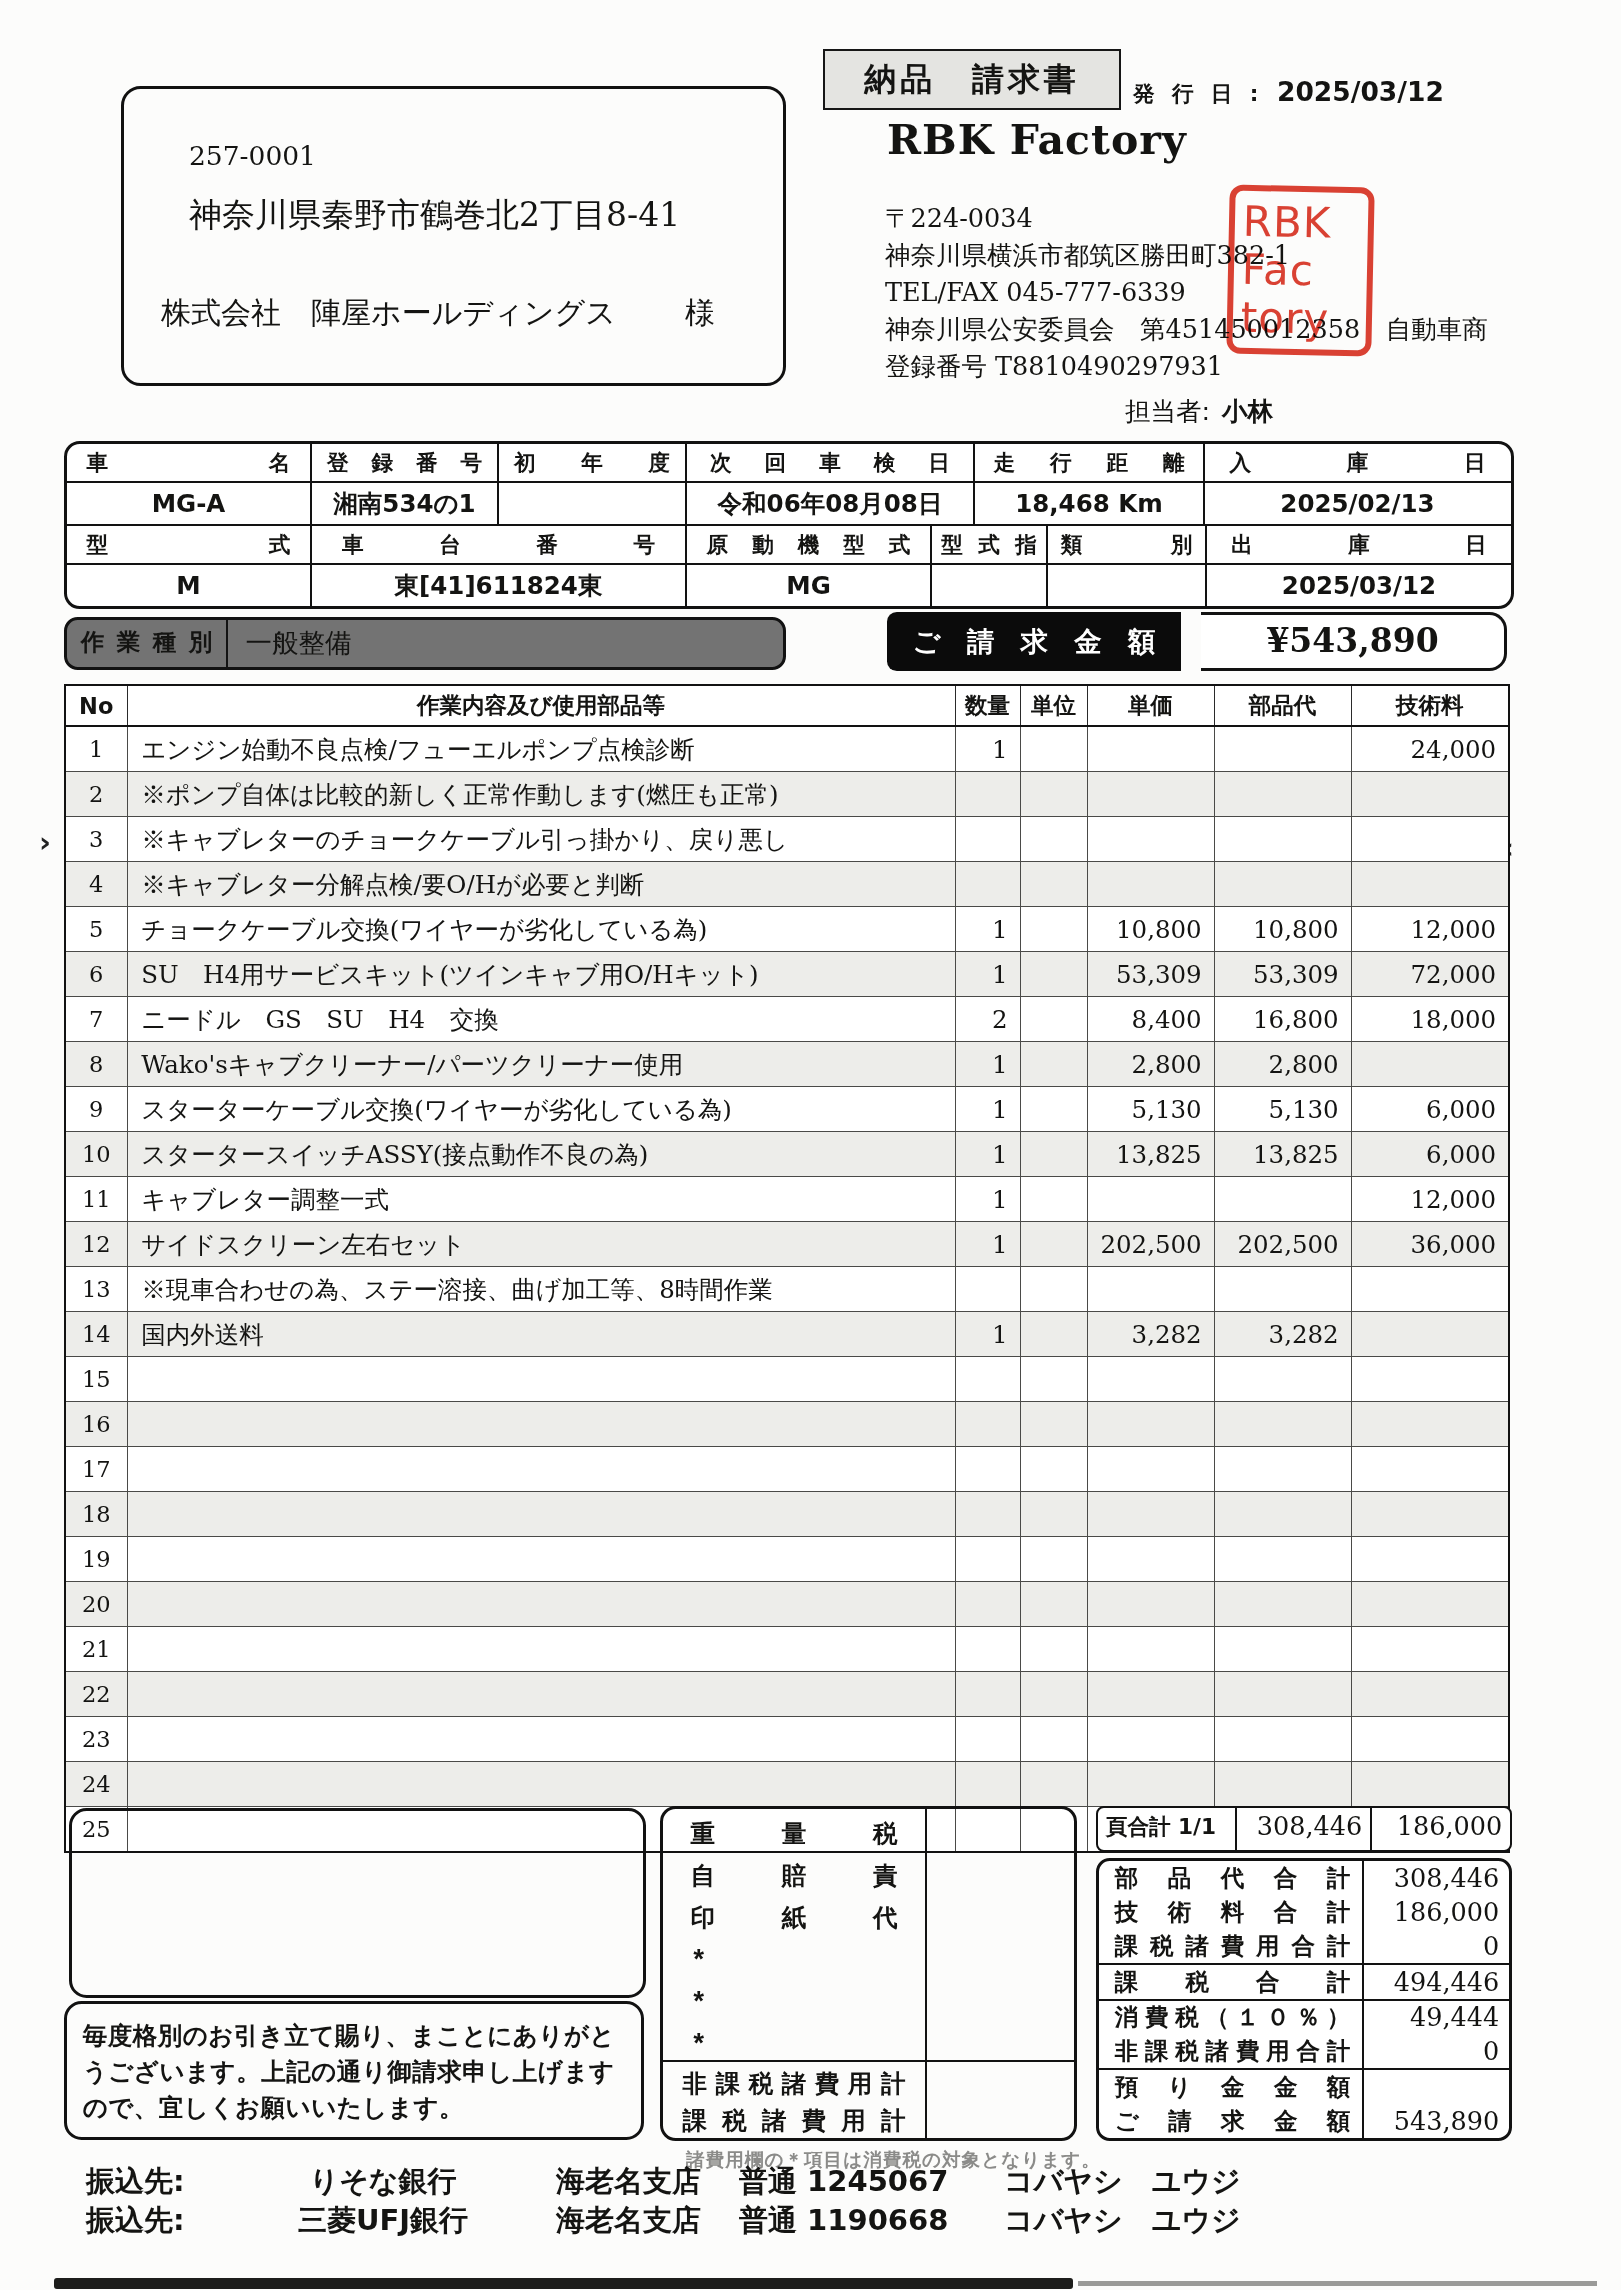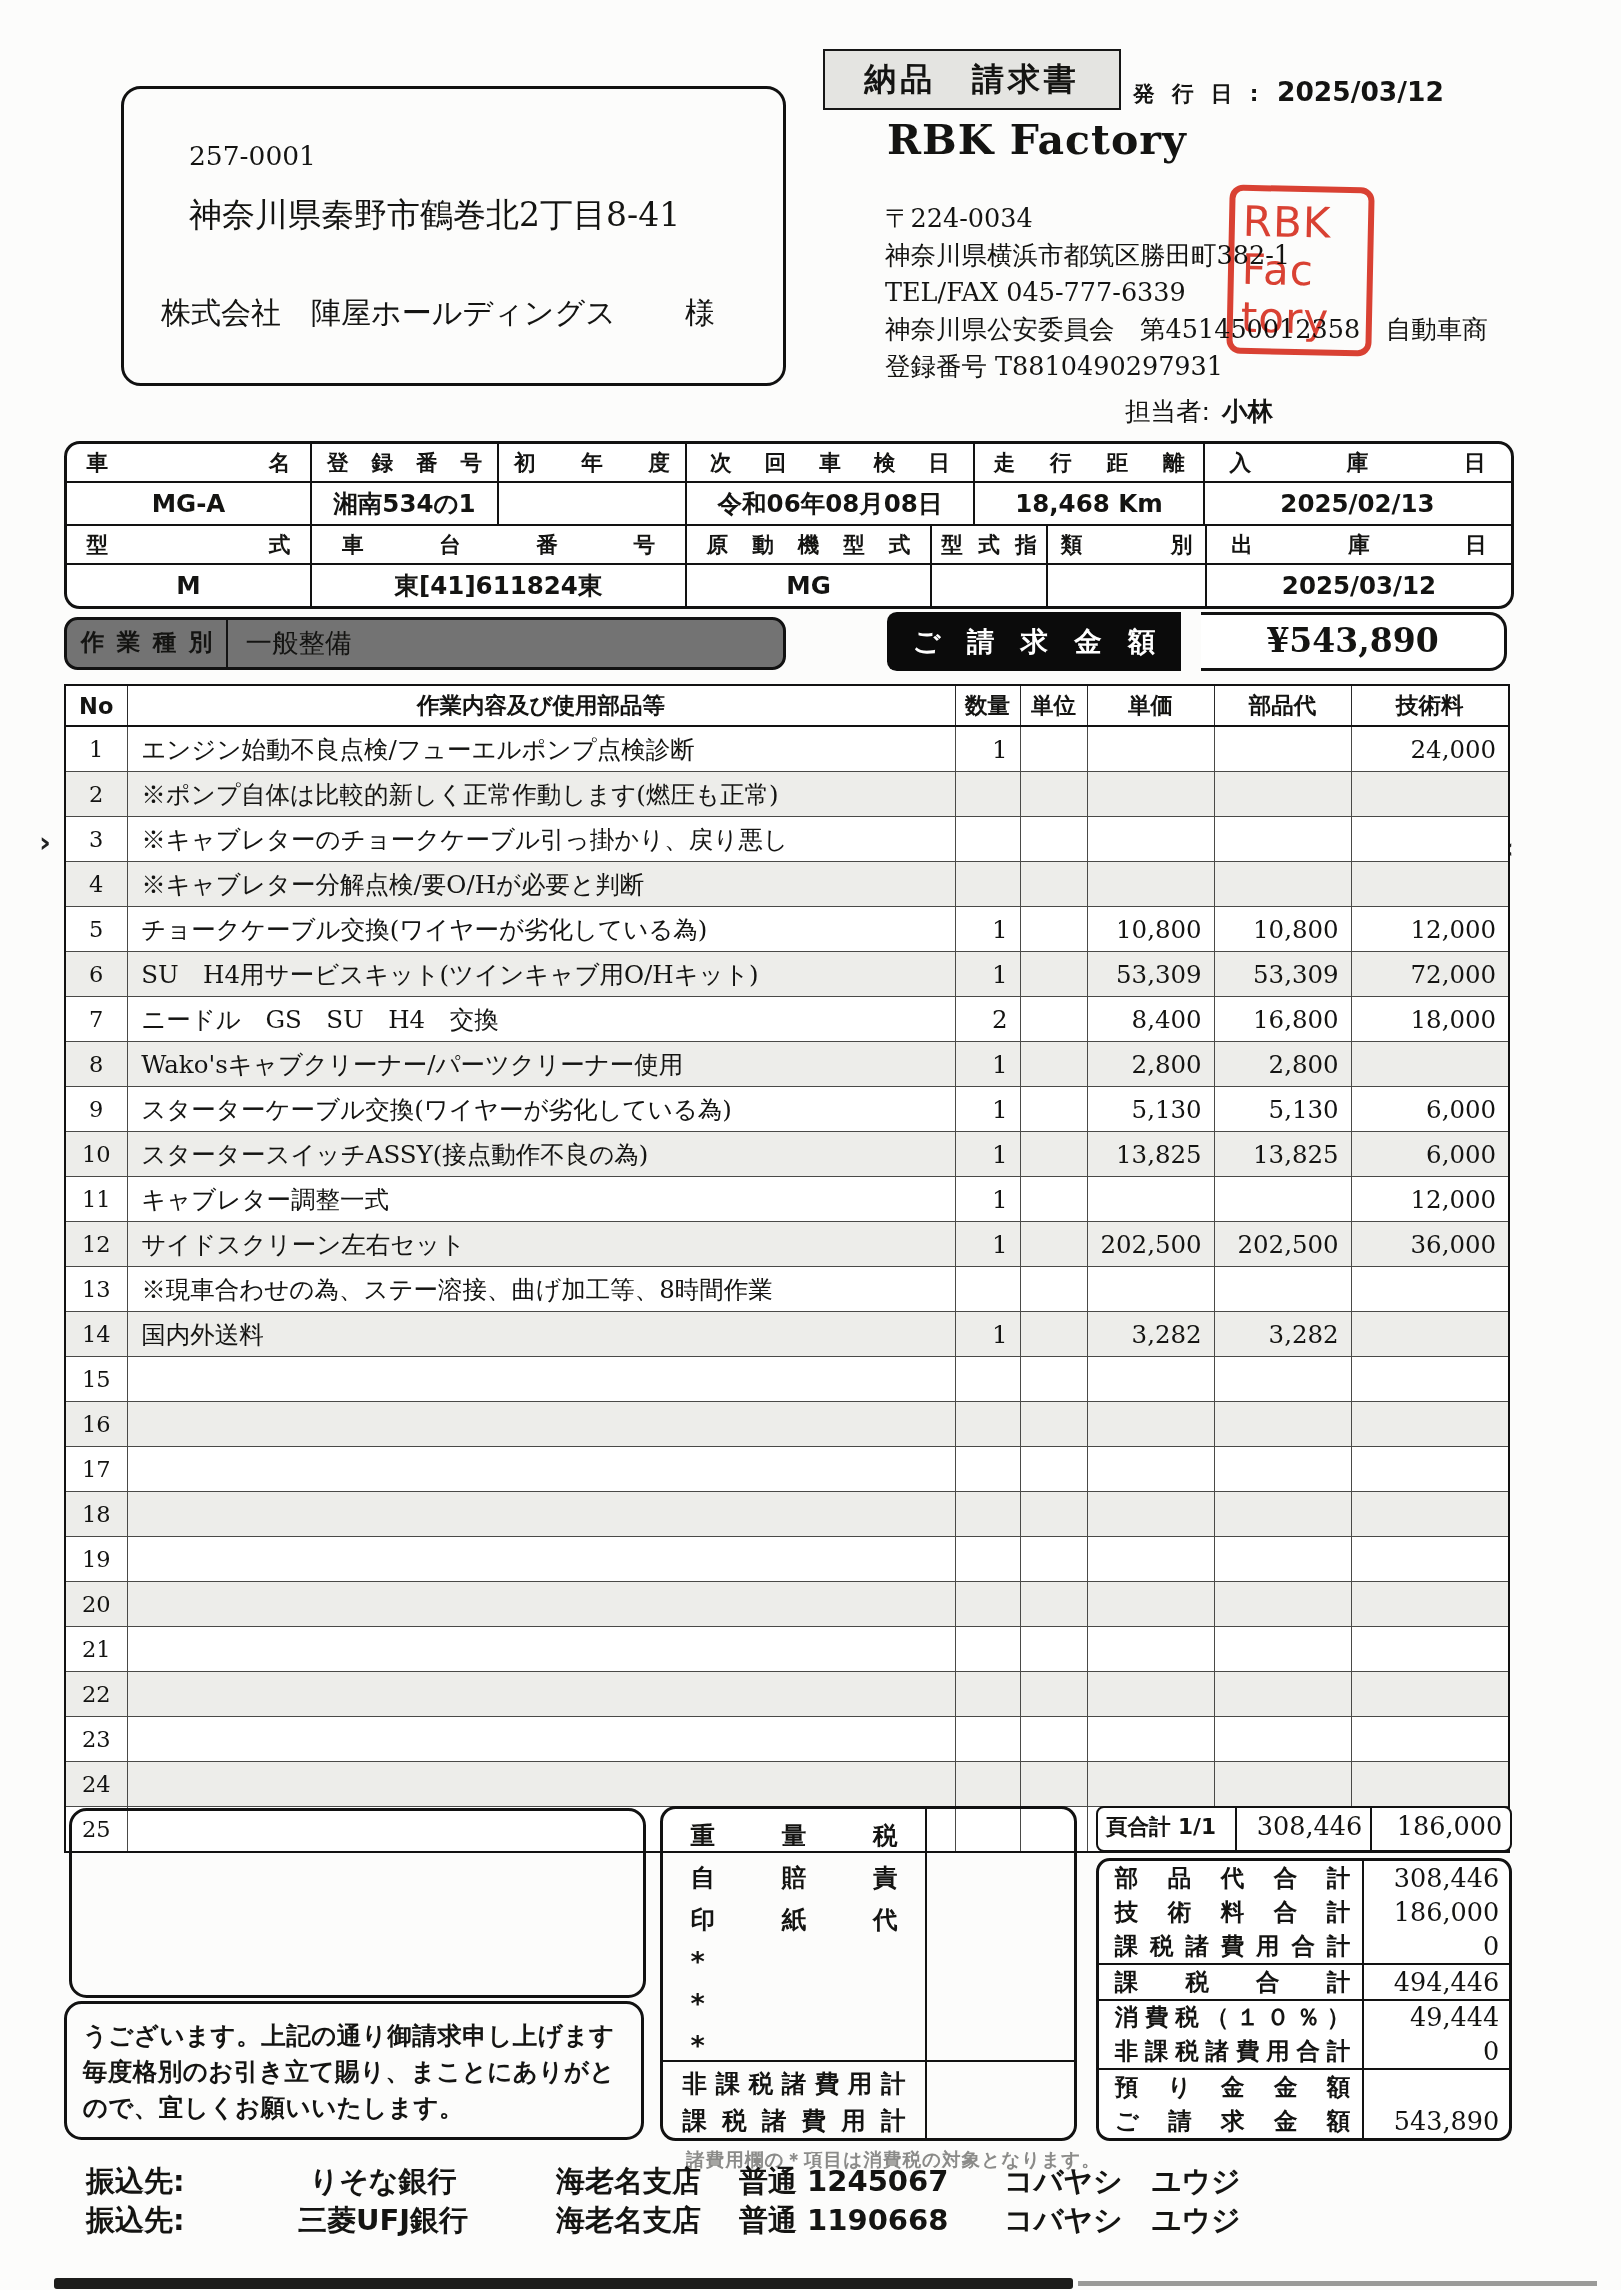--- a/index.html
+++ b/index.html
@@ -82,21 +82,21 @@
              border:3.4px solid #121212;border-radius:17.6px;}
   .box-msg{position:absolute;left:64px;top:2001px;width:580px;height:139px;border:3.4px solid #121212;
            border-radius:17.6px;padding:13.7px 15.7px;box-sizing:border-box;}
   .msg-line{font-size:24.5px;font-weight:600;line-height:36px;letter-spacing:0.5px;}
 
   .fees-box{position:absolute;left:660px;top:1806px;width:417px;height:335px;border:3.4px solid #121212;
             border-radius:15.7px;box-sizing:border-box;}
   .fees-divider{position:absolute;left:262px;top:0;bottom:0;width:2px;background:#121212;}
   .fees-top{position:absolute;left:0;top:5.9px;width:262px;}
   .fline{font-size:24.5px;font-weight:bold;line-height:42px;text-align:justify;text-align-last:justify;
-         padding:0 27.4px;}
+         padding:0 27.4px;font-family:Liberation Mono, monospace;}
   .fline.ast{text-align:left;text-align-last:left;font-size:27.4px;}
   .fees-sub{position:absolute;left:0;right:0;top:251px;border-top:2px solid #121212;padding-top:2.9px;}
   .fsub{width:262px;font-size:24.5px;font-weight:bold;line-height:37px;text-align:justify;
         text-align-last:justify;padding:0 19.6px;box-sizing:border-box;}
   .note{position:absolute;left:686px;top:2147px;font-size:18.6px;color:#8b8b89;font-weight:bold;
         letter-spacing:1px;}
 
   .pagetotal{position:absolute;left:1096px;top:1806px;width:416px;height:46px;border:2.9px solid #121212;
              border-radius:7.8px;display:flex;box-sizing:border-box;background:#fff;}
   .pt-label{width:139px;font-size:21.6px;font-weight:bold;line-height:37px;padding-left:7.8px;
@@ -460,22 +460,22 @@
           <td class="num"></td>
           <td class="num"></td>
           <td class="num"></td>
           <td class="num"></td>
         </tr>
       </tbody>
   </table>
 
   <div class="box-empty"></div>
   <div class="box-msg">
+      <div class="msg-line">毎度格別のお引き立て賜り、まことにありがと</div>
       <div class="msg-line">うございます。上記の通り御請求申し上げます</div>
-      <div class="msg-line">毎度格別のお引き立て賜り、まことにありがと</div>
       <div class="msg-line">ので、宜しくお願いいたします。</div>
     </div>
 
   <div class="fees-box">
     <div class="fees-divider"></div>
     <div class="fees-top">
         <div class="fline">重量税</div>
         <div class="fline">自賠責</div>
         <div class="fline">印紙代</div>
         <div class="fline ast">*</div>

